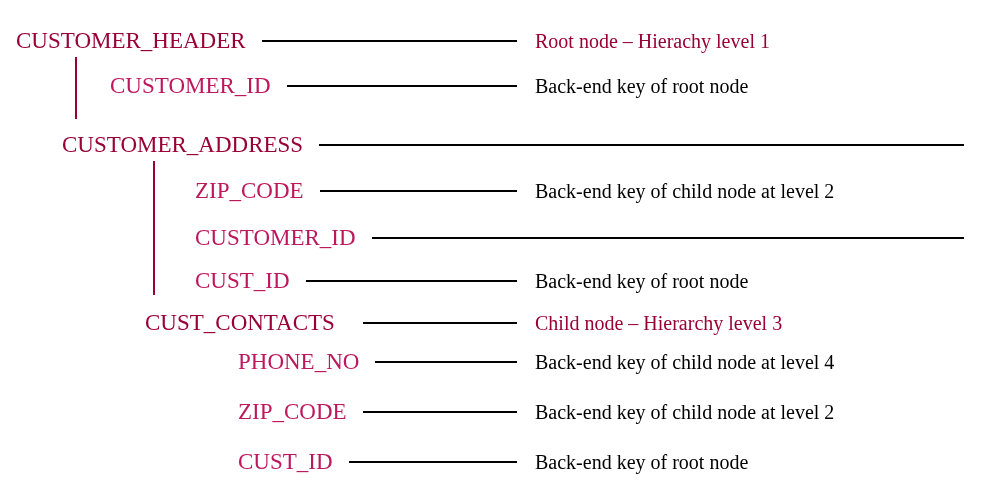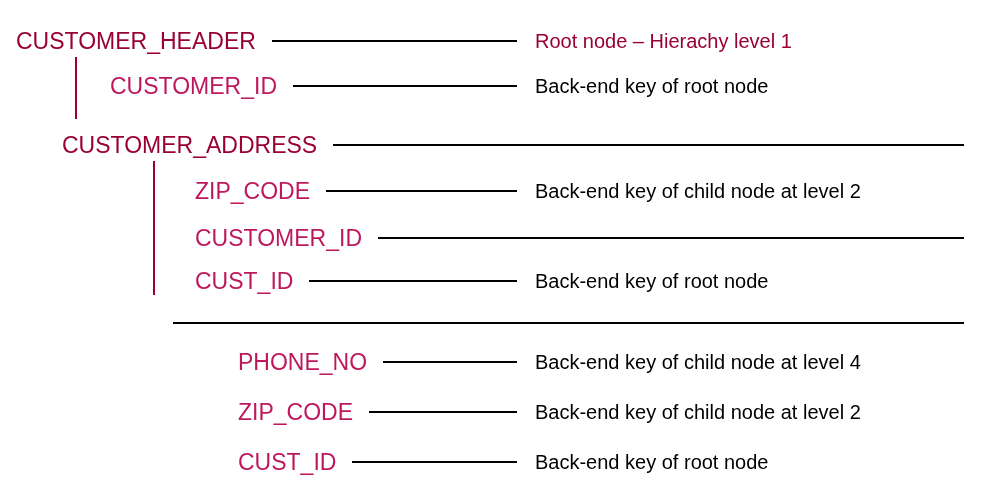--- a/index.html
+++ b/index.html
@@ -7,20 +7,21 @@
     padding: 0;
     background: #ffffff;
     font-family: "Liberation Sans", sans-serif;
   }
   .canvas {
     position: relative;
     width: 982px;
     height: 491px;
     background: #ffffff;
     overflow: hidden;
+    font-family: Liberation Serif, serif;
   }
   .row {
     position: absolute;
     right: 0;
     height: 26px;
     display: flex;
     align-items: center;
   }
   .label {
     flex: 0 0 auto;
@@ -80,21 +81,23 @@
     <div class="row" style="top: 225px; left: 195px;">
       <span class="label key">CUSTOMER_ID</span>
       <span class="connector"></span>
     </div>
     <div class="row" style="top: 268px; left: 195px;">
       <span class="label key">CUST_ID</span>
       <span class="connector"></span>
       <span class="desc">Back-end key of root node</span>
     </div>
     <div class="row" style="top: 310px; left: 145px;">
+      <span class="label node">CUST_CONTACTS</span>
       <span class="connector wide-gap"></span>
+      <span class="desc accent">Child node – Hierarchy level 3</span>
     </div>
     <div class="row" style="top: 349px; left: 238px;">
       <span class="label key">PHONE_NO</span>
       <span class="connector"></span>
       <span class="desc">Back-end key of child node at level 4</span>
     </div>
     <div class="row" style="top: 399px; left: 238px;">
       <span class="label key">ZIP_CODE</span>
       <span class="connector"></span>
       <span class="desc">Back-end key of child node at level 2</span>

